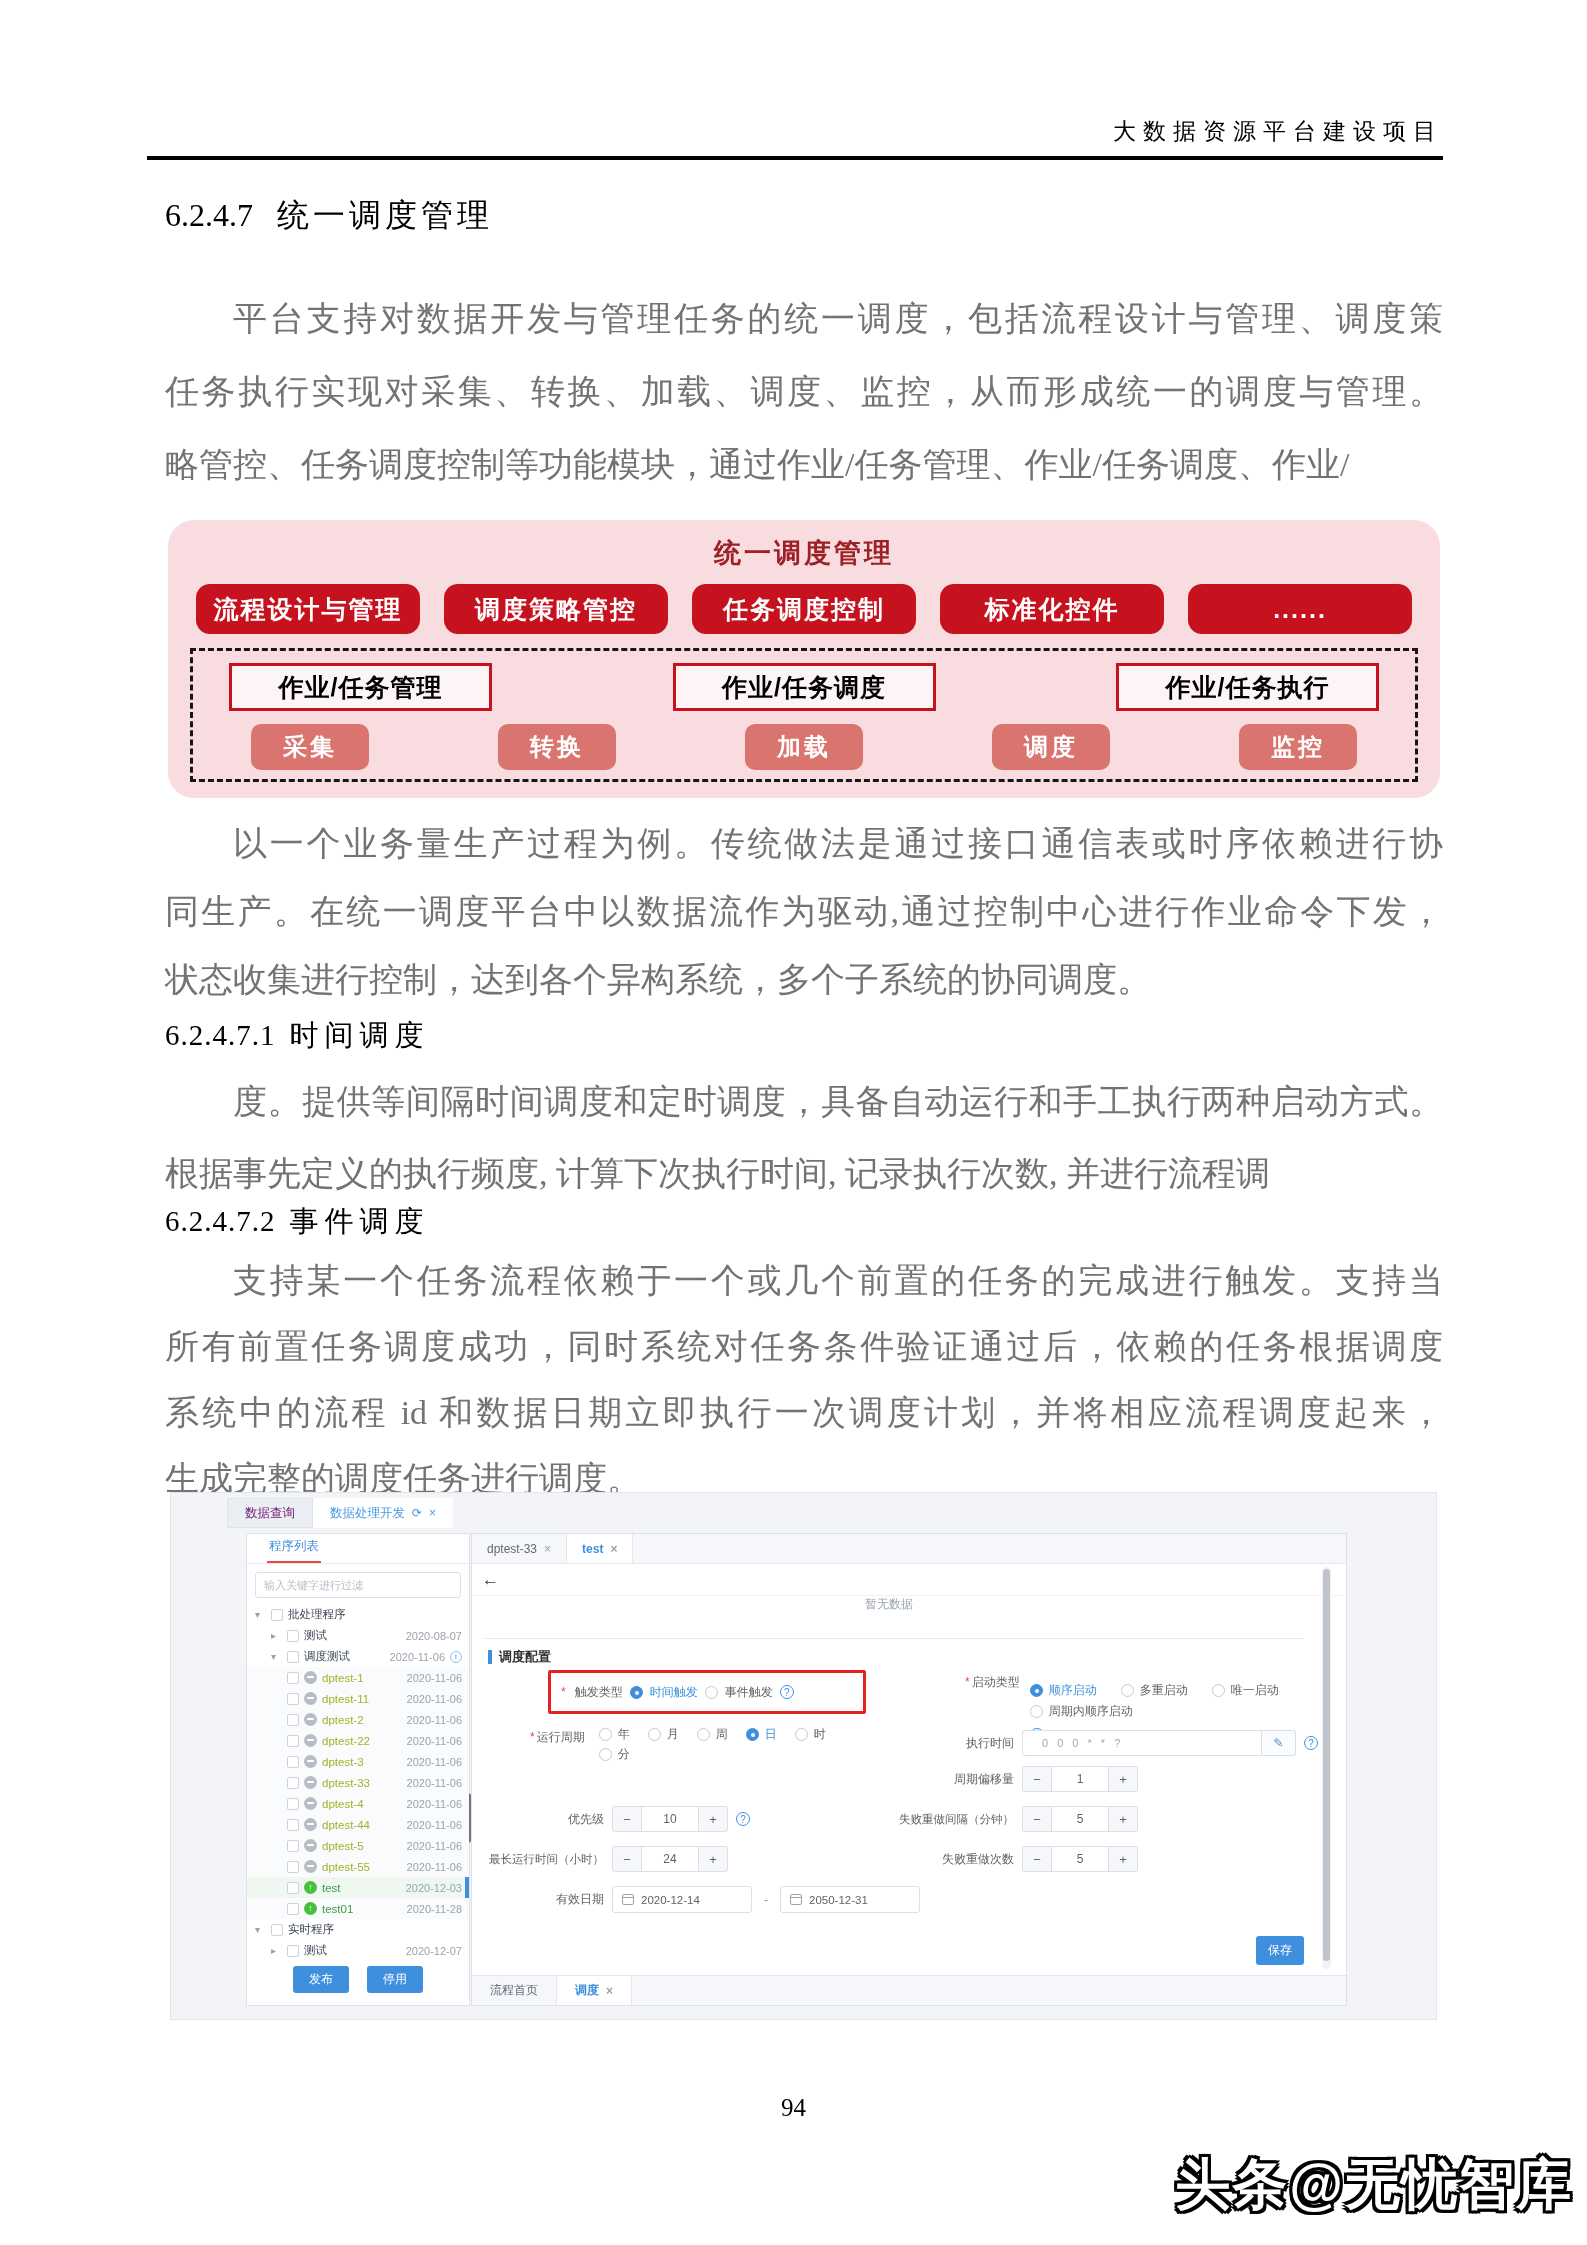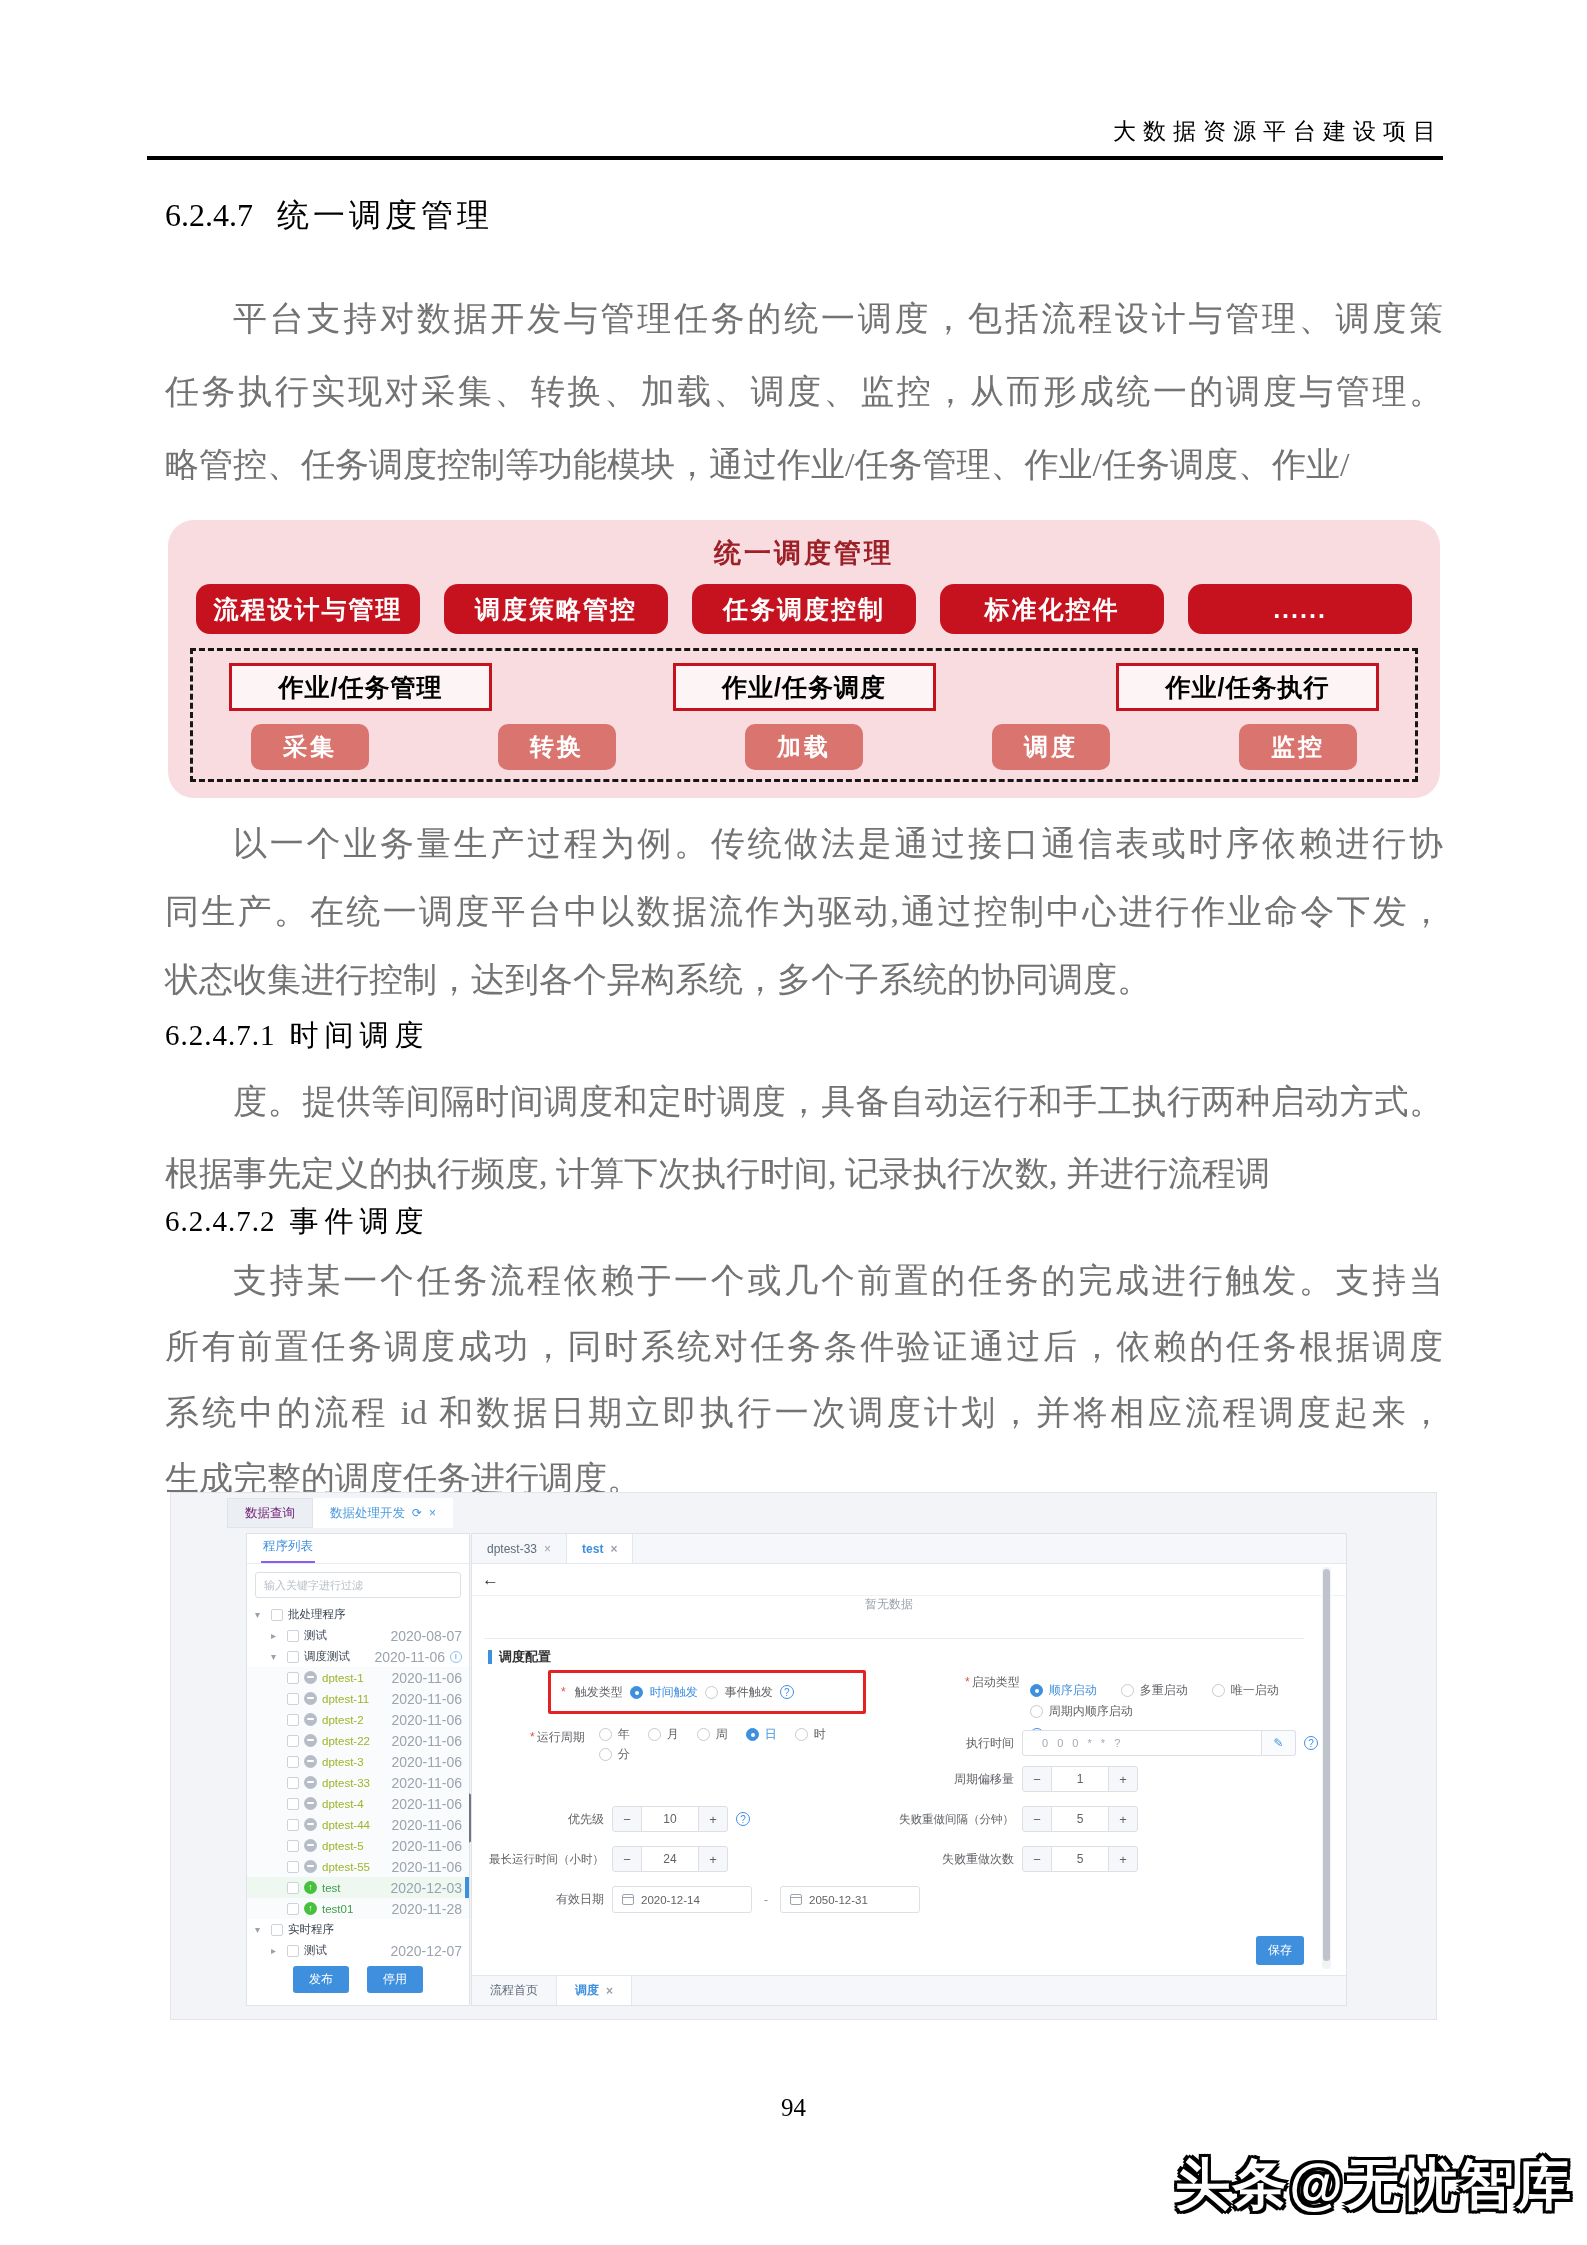--- a/index.html
+++ b/index.html
@@ -55,22 +55,22 @@
   .s-tab { padding:0 17px; display:flex; align-items:center; gap:7px; font-size:12.5px; }
   .s-tab.inact { background:#ebeef2; border:1px solid #e0e4e9; color:#701a75; }
   .s-tab.act { background:#fff; color:#4a9be0; }
   .tico { color:#4a9be0; font-size:12px; }
   .tclose { color:#9aa3ad; font-size:12px; }
   .s-tab.act .tclose { color:#4a9be0; }
 
   .s-side { position:absolute; left:75px; top:40px; width:224px; height:473px;
     background:#fff; border:1px solid #dfe3e8; }
   .side-tabbar { height:30px; border-bottom:1px solid #e8ebf0; display:flex; align-items:flex-end; }
-  .side-tabbar span { margin-left:14px; color:#3f8fdf; padding:5px 2px 6px; font-size:12.5px;
-    border-bottom:2px solid #8b5cf6; }
+  .side-tabbar span { margin-left:20px; color:#3f8fdf; padding:5px 2px 6px; font-size:12.5px;
+    border-bottom:2px solid #ef4444; }
   .side-search { margin:8px 8px 4px; width:calc(100% - 16px); height:26px;
     border:1px solid #dcdfe6; border-radius:3px; padding:0 8px; font-size:11px;
     color:#606266; outline:none; font-family:"Liberation Sans","DejaVu Sans",sans-serif; background:#fff; }
   .side-search::placeholder { color:#b8bfc9; }
   .tree { margin-top:2px; }
   .trow { height:21px; display:flex; align-items:center; gap:5px; padding-right:7px;
     font-size:11.5px; color:#3d4754; }
   .lvl0 { padding-left:8px; } .lvl1 { padding-left:24px; } .lvl2 { padding-left:40px; background:#fafbfc; }
   .trow.sel { background:#eef8f1; box-shadow:inset -4px 0 0 #3f8fdf; }
   .exp { width:11px; font-size:10px; color:#98a1ac; }
@@ -81,21 +81,21 @@
   .ic-minus::after { content:""; position:absolute; left:3px; right:3px; top:5px; height:2px;
     background:#fff; border-radius:1px; }
   .ic-up { background:#47c03d; }
   .ic-up::after { content:"↑"; position:absolute; left:0; top:0; width:100%; height:100%;
     color:#fff; font-size:9px; line-height:13px; text-align:center; font-weight:bold; }
   .lbl { white-space:nowrap; }
   .nm-dp { color:#9fb32a; } .nm-t { color:#3f9d4b; }
   .inf { width:12px; height:12px; border:1px solid #8ac3ee; border-radius:50%; flex:none;
     color:#3f8fdf; font-size:8px; line-height:10px; text-align:center; }
   .inf::after { content:"i"; }
-  .date { margin-left:auto; color:#9aa3ae; font-size:14px; }
+  .date { margin-left:auto; color:#9aa3ae; font-size:11px; }
   .side-btns { position:absolute; bottom:12px; left:0; right:0; display:flex;
     justify-content:center; gap:18px; }
   .sbtn { background:#3f8fdf; color:#fff; font-size:12px; padding:5px 16px; border-radius:3px; }
   .collapse-handle { position:absolute; left:298px; top:300px; width:13px; height:50px;
     background:#6e7683; clip-path:polygon(0 0,100% 22%,100% 78%,0 100%); }
 
   .s-main { position:absolute; left:300px; top:40px; width:876px; height:473px;
     background:#fff; border:1px solid #dfe3e8; }
   .m-tabs { height:30px; background:#f5f7fa; border-bottom:1px solid #e4e7ed; display:flex; }
   .m-tab { padding:0 15px; display:flex; align-items:center; gap:7px; font-size:12px;

